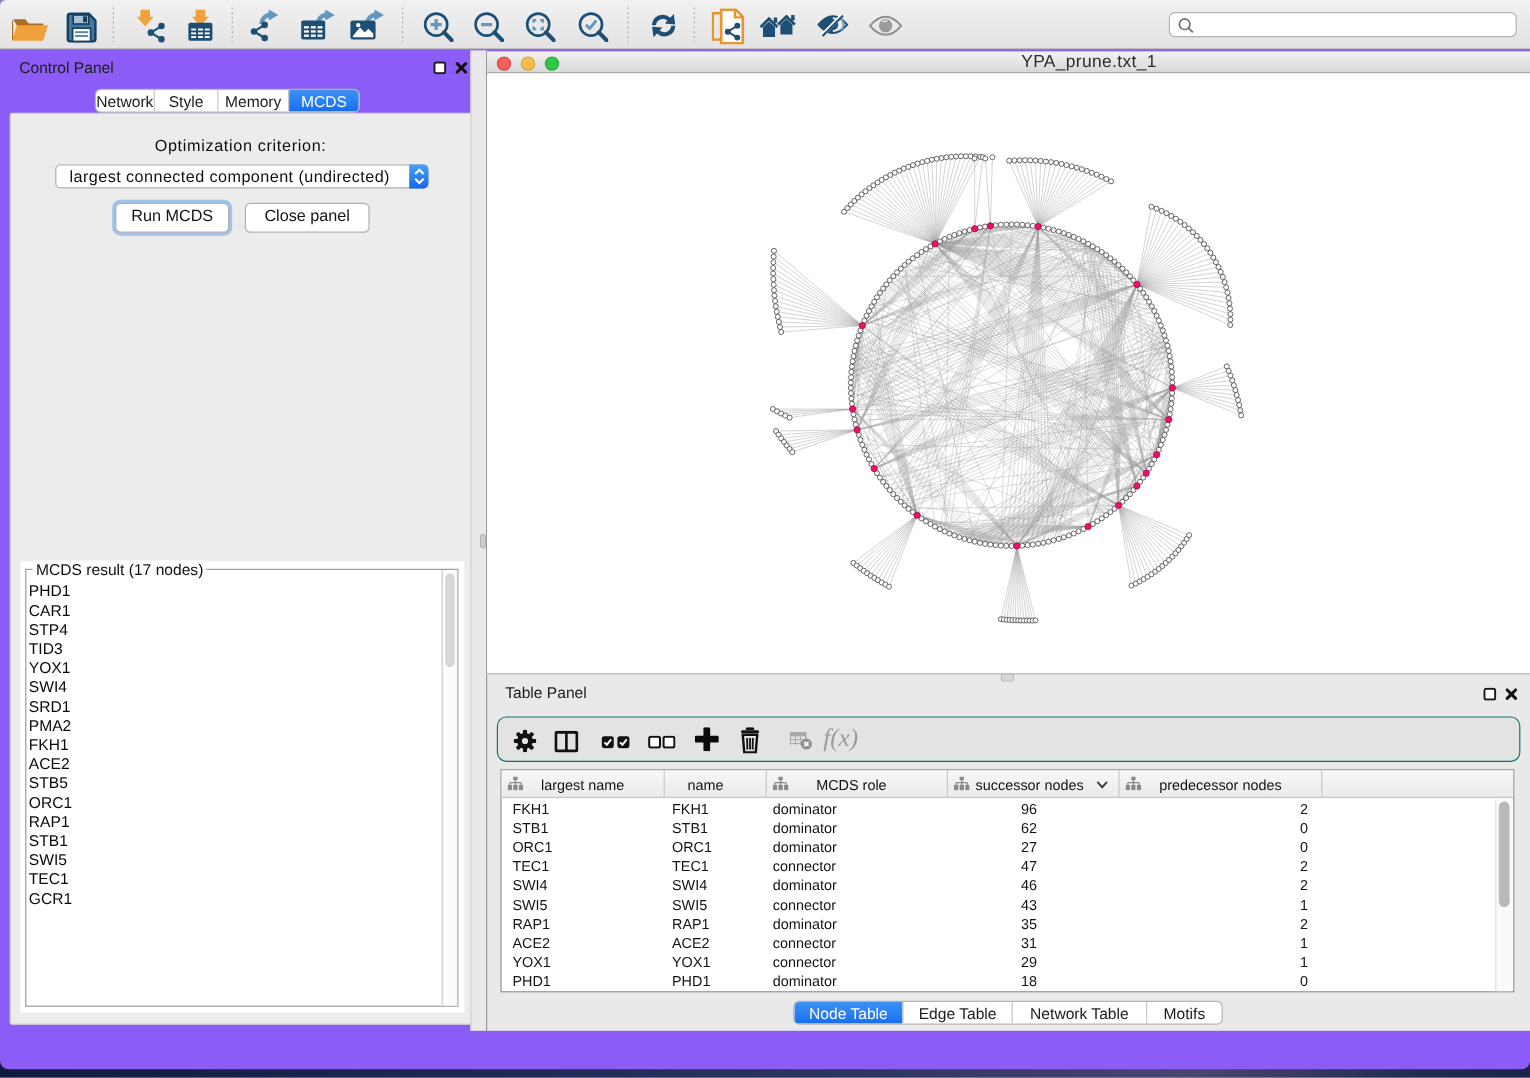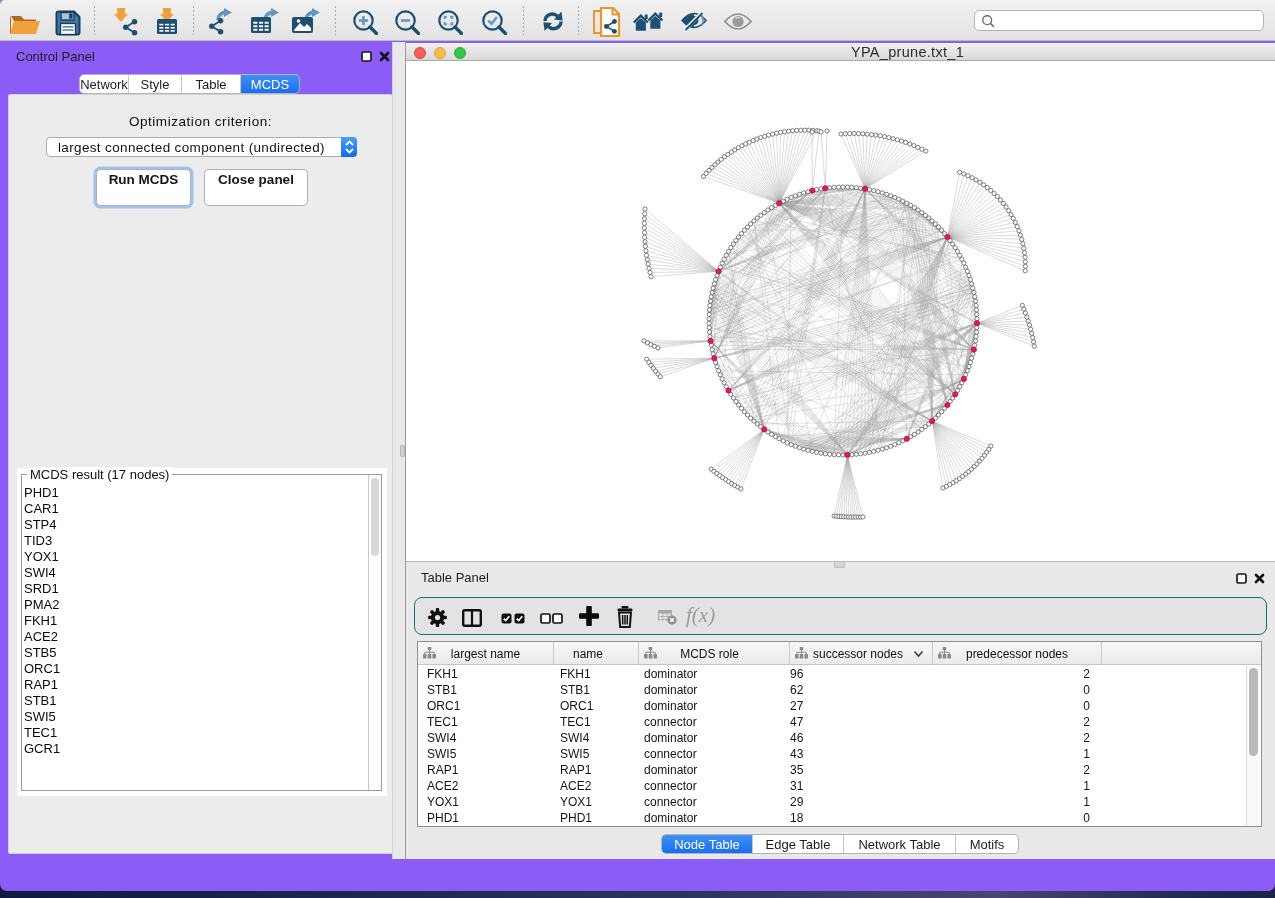--- a/index.html
+++ b/index.html
@@ -12,24 +12,24 @@
 #cp-title{position:absolute;left:16px;top:49px;font-size:13px;color:#1c1c1c}
 .tabs{position:absolute;left:79px;top:74px;height:20px;display:flex;border:1px solid #b4b4b4;border-radius:5px;background:#fff;overflow:hidden}
 .tab{font-weight:500;font-size:13px;color:#1c1c1c;text-align:center;line-height:19px;border-right:1px solid #c8c8c8}
 .tab:last-child{border-right:none}
 .tab.sel{background:linear-gradient(#3f91f5,#176ff0);color:#fff}
 #cppanel{position:absolute;left:8px;top:94px;width:385px;height:760px;background:#ececec;border:1px solid #d2d2d2;border-radius:2px}
 #optlabel{position:absolute;left:0;top:19px;width:100%;text-align:center;font-size:13.5px;letter-spacing:0.55px;color:#0e0e0e}
 #combo{position:absolute;left:37px;top:42px;width:311px;height:20px;background:#fff;border:1px solid #adadad;border-radius:4px}
 #combo .txt{position:absolute;left:11px;top:2px;font-size:13.5px;font-weight:500;letter-spacing:0.35px;color:#111}
 #combo .step{position:absolute;right:-1px;top:-1px;width:16px;height:20px;background:linear-gradient(#47a0f7,#1668ec);border-radius:0 4px 4px 0}
-.btn{position:absolute;top:74px;height:37px;background:#fff;border:1px solid #b0b0b0;border-radius:4.5px;font-size:13.5px;font-weight:700;color:#141414;text-align:center;line-height:19px}
+.btn{position:absolute;top:74px;height:25px;background:#fff;border:1px solid #b0b0b0;border-radius:4.5px;font-size:13.5px;font-weight:400;color:#141414;text-align:center;line-height:19px}
 #runbtn{left:87px;width:95px;box-shadow:0 0 0 2.5px rgba(125,180,238,.7)}
 #closebtn{left:195px;width:104px}
-#groupbox{position:absolute;left:8px;top:373px;width:370px;height:328px;background:#fff}
+#groupbox{position:absolute;left:8px;top:373px;width:370px;height:376px;background:#fff}
 #groupbox .gb{position:absolute;left:4px;top:6px;right:5px;bottom:5px;border:1px solid #9d9d9d}
 #groupbox .gt{position:absolute;left:10px;top:-1px;background:#fff;padding:0 3px;font-size:13px;color:#111}
 #mlist{position:absolute;left:7px;top:17px;font-size:13px;color:#0a0a0a;line-height:16px}
 #mscroll{position:absolute;right:6px;top:7px;width:13px;bottom:6px;border-left:1px solid #c9c9c9;background:#fcfcfc}
 
 #vdiv{position:absolute;left:392px;top:42px;width:14px;height:817px;background:#e9e9e9;border-left:1px solid #d4d4d4}
 #vdivline{position:absolute;left:405px;top:42px;width:1px;height:817px;background:#9a9a9a}
 #vhandle{position:absolute;left:400px;top:445px;width:5px;height:12px;background:#cfcfcf;border:1px solid #b5b5b5;border-radius:2px}
 
 #net{position:absolute;left:406px;top:43px;width:869px;height:518px;background:#fff}
@@ -42,21 +42,21 @@
 #tp-title{position:absolute;left:15px;top:8px;font-size:13px;color:#1c1c1c}
 #tptools{position:absolute;left:8px;top:35px;width:853px;height:38px;background:#e3e3e3;border:1px solid #0f766e;border-radius:8px}
 #tbl{position:absolute;left:11px;top:79px;width:845px;height:186px;background:#fff;border:1px solid #8f8f8f}
 #thead{position:absolute;left:0;top:0;width:100%;height:23px;background:linear-gradient(#f7f7f7,#ebebeb);border-bottom:1px solid #c4c4c4}
 .hc{position:absolute;top:0;height:23px;border-right:1px solid #c9c9c9}
 .hc .lbl{position:absolute;width:100%;text-align:center;top:5px;font-size:12px;color:#111}
 .row{position:absolute;left:0;width:100%;height:16px;font-size:12px;color:#141414}
 .c1{position:absolute;left:9px;top:1px}
 .c2{position:absolute;left:142px;top:1px}
 .c3{position:absolute;left:226px;top:1px}
-.c4{position:absolute;left:372px;width:135px;top:1px;text-align:left}
+.c4{position:absolute;left:372px;width:135px;top:1px;text-align:center}
 .c5{position:absolute;left:515px;width:157px;top:1px;text-align:right}
 #tscroll{position:absolute;right:1px;top:24px;width:14px;height:160px;background:#fafafa;border-left:1px solid #dcdcdc}
 #tthumb{position:absolute;left:2px;top:2px;width:9px;height:88px;background:#b9b9b9;border-radius:5px}
 #ttabs{position:absolute;left:255px;top:272px;height:20px;display:flex;border:1px solid #b4b4b4;border-radius:5px;background:#fff;overflow:hidden}
 
 #status{position:absolute;left:0;top:859px;width:1275px;height:32px;background:#ececec;border-top:1px solid #c3c3c3}
 #listbtn{position:absolute;left:11px;top:8px;width:28px;height:20px;background:#fdfdfd;border:1px solid #a7a7a7}
 #membtn{position:absolute;left:1192px;top:6px;width:72px;height:23px;background:#fbfbfb;border:1px solid #a9a9a9;font-size:12.5px;color:#1a1a1a}
 #membtn .dot{position:absolute;left:6px;top:5px;width:13px;height:13px;border-radius:50%;background:#179a2c}
 #membtn .t{position:absolute;left:24px;top:4px}
@@ -237,21 +237,21 @@
 <div id="cp-title">Control Panel</div>
 <svg class="abs" style="left:361px;top:51px" width="11" height="11" viewBox="0 0 11 11">
       <rect x="1" y="1" width="9" height="9" rx="1.6" fill="#fff" stroke="#1a1a1a" stroke-width="1.7"></rect>
     </svg>
     <svg class="abs" style="left:379px;top:51px" width="11" height="11" viewBox="0 0 11 11">
       <path d="M2 2 L9 9 M9 2 L2 9" stroke="#111" stroke-width="2.6" stroke-linecap="round"></path>
     </svg>
 <div class="tabs">
       <div class="tab" style="width:49px">Network</div>
       <div class="tab" style="width:53px">Style</div>
-      <div class="tab" style="width:59px">Table</div>
+      <div class="tab" style="width:59px">Memory</div>
       <div class="tab sel" style="width:58px">MCDS</div>
     </div>
 <div id="cppanel">
   <div id="combo">
         <span class="txt">largest connected component (undirected)</span>
         <div class="step">
           <svg class="abs" style="left:2.5px;top:3px" width="11" height="14" viewBox="0 0 11 14">
             <path d="M2 5 L5.5 1.5 L9 5" stroke="#fff" stroke-width="1.8" fill="none"></path>
             <path d="M2 9 L5.5 12.5 L9 9" stroke="#fff" stroke-width="1.8" fill="none"></path>
           </svg>

